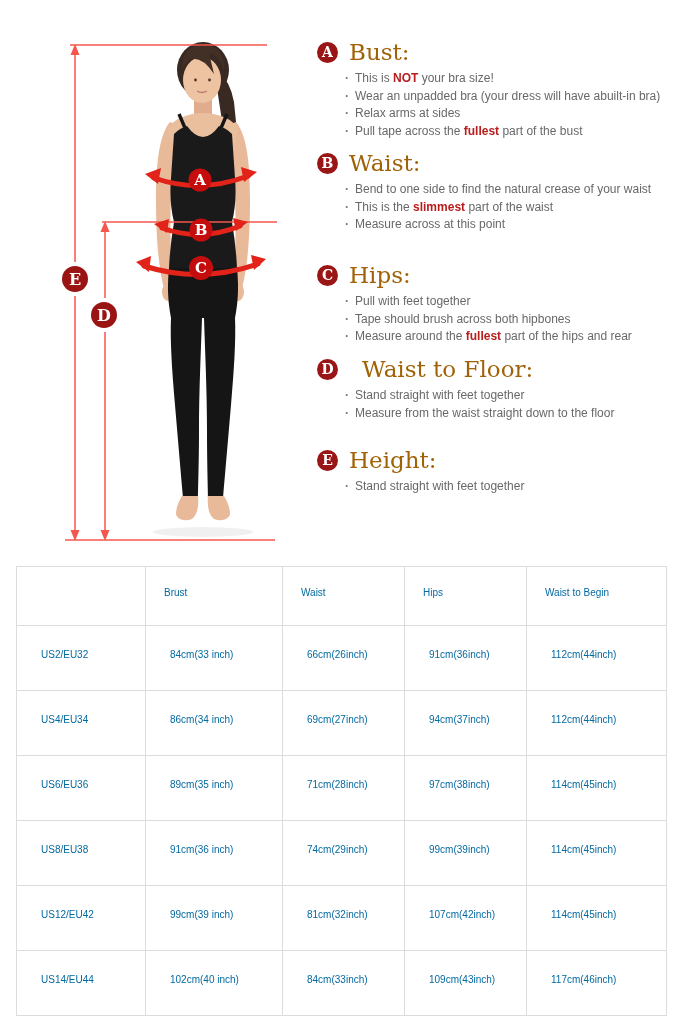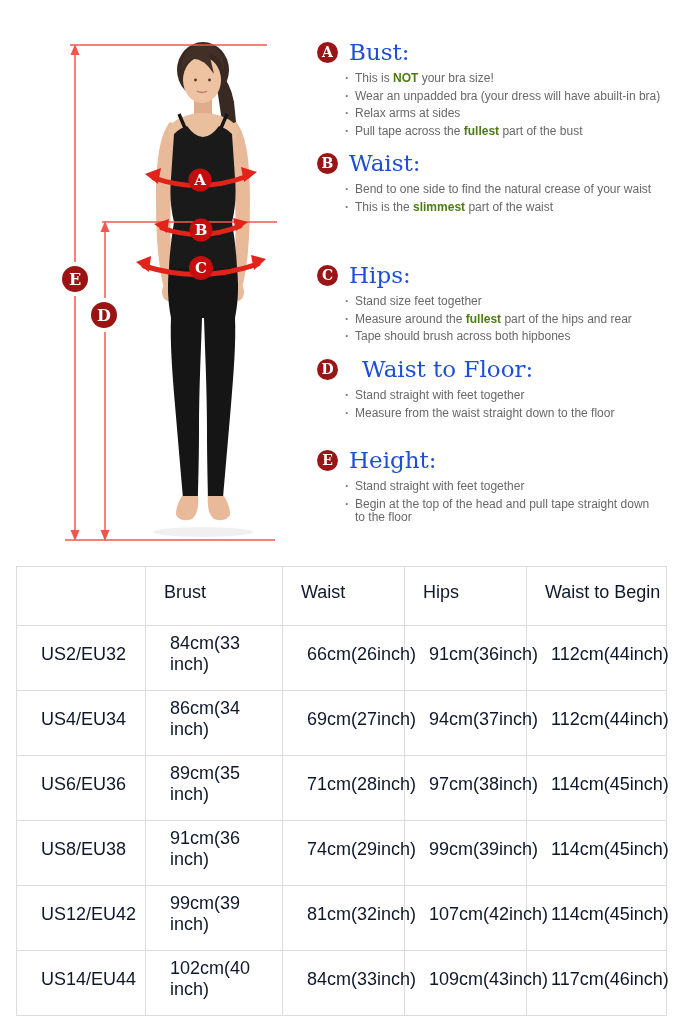--- a/index.html
+++ b/index.html
@@ -10,34 +10,34 @@
   .figure-svg{position:absolute;left:30px;top:30px;width:290px;height:520px;}
 
   
   .legend{position:absolute;left:316px;top:0;width:356px;}
   .sec{position:absolute;left:0;width:356px;}
   .sec-a{top:39px}.sec-b{top:150px}.sec-c{top:262px}.sec-d{top:356px}.sec-e{top:447px}
   .sec-head{display:flex;align-items:center;height:26px;}
   .badge{width:21px;height:21px;border-radius:50%;background:#9a1616;color:#fff;
          display:flex;align-items:center;justify-content:center;flex:0 0 21px;
          font:bold 14px "DejaVu Serif","Liberation Serif",serif;margin-left:1px;}
-  .sec-title{font:23px "DejaVu Serif","Liberation Serif",serif;color:#1d4ed8;margin-left:11px;}
+  .sec-title{font:23px "DejaVu Serif","Liberation Serif",serif;color:#a16207;margin-left:11px;}
   .sec-d .sec-title{margin-left:24px;}
   .bullets{list-style:none;margin:7px 0 0 0;padding:0 0 0 29px;}
   .bullets li{position:relative;padding-left:10px;margin:0 0 4px 0;
               font-size:12px;line-height:13.5px;color:#686868;}
   .bullets li::before{content:"·";position:absolute;left:0;top:0;color:#777;font-weight:bold;}
-  .hl{color:#4d7c0f;font-weight:bold;}
+  .hl{color:#b91c1c;font-weight:bold;}
 
   
   .size-table{position:absolute;left:16px;top:566px;width:650px;
               border-collapse:collapse;table-layout:fixed;}
   .size-table th,.size-table td{border:1px solid #dcdcdc;text-align:left;
               padding:0 0 8px 18px;vertical-align:middle;
-              font-weight:normal;font-size:18px;color:#0f172a;}
+              font-weight:normal;font-size:10px;color:#0369a1;}
   .size-table th{height:50px;}
   .size-table td{height:56px;padding-left:24px;}
 </style>
 </head>
 <body>
 
 <div class="page">
 
   <svg class="figure-svg" viewBox="0 0 290 520">
 
@@ -136,32 +136,33 @@
     </div>
 
     <div class="sec sec-b">
       <div class="sec-head">
         <span class="badge">B</span>
         <span class="sec-title">Waist:</span>
       </div>
       <ul class="bullets">
         <li><span>Bend to one side to find the natural crease of your waist</span></li>
         <li><span>This is the </span><span class="hl">slimmest</span><span> part of the waist</span></li>
+        <li><span>Measure across at this point</span></li>
       </ul>
     </div>
 
     <div class="sec sec-c">
       <div class="sec-head">
         <span class="badge">C</span>
         <span class="sec-title">Hips:</span>
       </div>
       <ul class="bullets">
-        <li><span>Stand size feet together</span></li>
+        <li><span>Pull with feet together</span></li>
+        <li><span>Tape should brush across both hipbones</span></li>
         <li><span>Measure around the </span><span class="hl">fullest</span><span> part of the hips and rear</span></li>
-        <li><span>Tape should brush across both hipbones</span></li>
       </ul>
     </div>
 
     <div class="sec sec-d">
       <div class="sec-head">
         <span class="badge">D</span>
         <span class="sec-title">Waist to Floor:</span>
       </div>
       <ul class="bullets">
         <li><span>Stand straight with feet together</span></li>
@@ -169,21 +170,20 @@
       </ul>
     </div>
 
     <div class="sec sec-e">
       <div class="sec-head">
         <span class="badge">E</span>
         <span class="sec-title">Height:</span>
       </div>
       <ul class="bullets">
         <li><span>Stand straight with feet together</span></li>
-        <li style="max-width:300px"><span>Begin at the top of the head and pull tape straight down to the floor</span></li>
       </ul>
     </div>
   </div>
 
   <table class="size-table">
     <colgroup>
       <col style="width:129px">
         <col style="width:137px">
         <col style="width:122px">
       <col style="width:122px">

